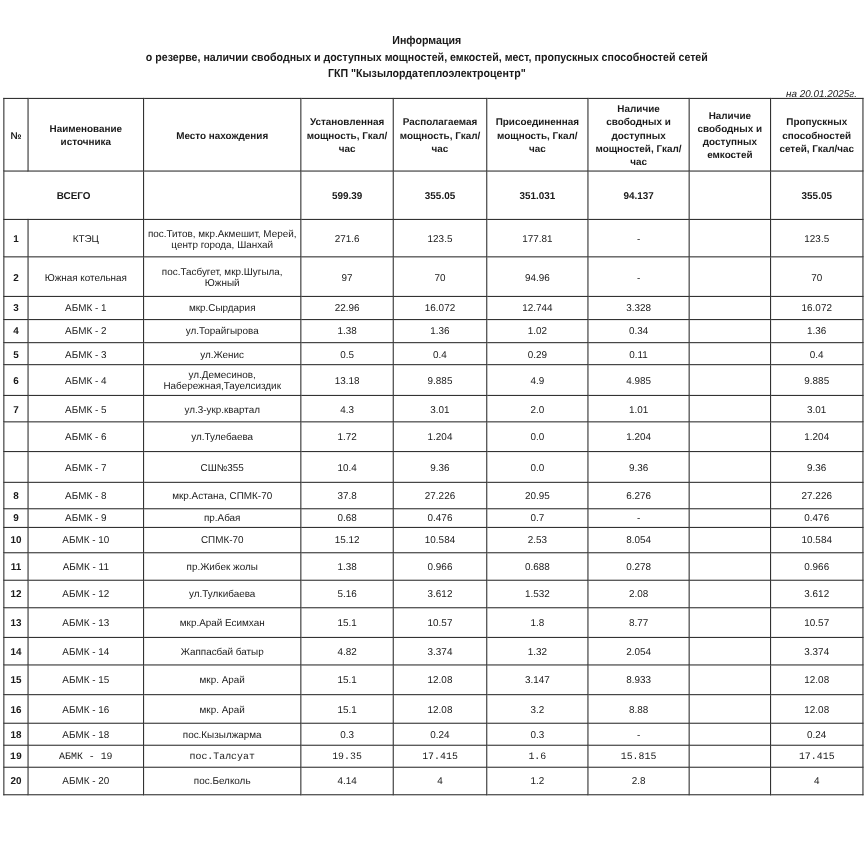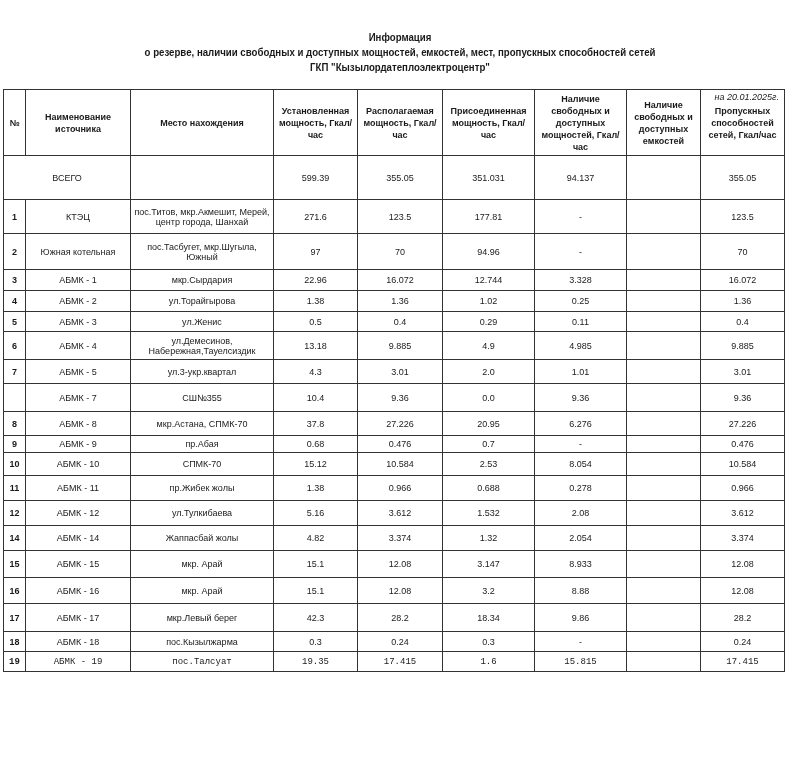--- a/index.html
+++ b/index.html
@@ -1,28 +1,28 @@
 <!DOCTYPE html>
 <html><head>
 <meta charset="utf-8">
 <style>
   html, body { margin: 0; padding: 0; background: #ffffff; }
   body { width: 787px; height: 782px; position: relative; overflow: hidden;
          font-family: "Liberation Sans", sans-serif; color: #1a1a1a; }
-  .title-block { position: absolute; left: 12px; top: 30px; width: 776px; text-align: center;
+  .title-block { position: absolute; left: 0; top: 30px; width: 776px; text-align: center;
                  font-weight: bold; font-size: 10.5px; line-height: 15px; }
   .title-block div { transform: scaleX(0.92); }
-  .date { position: absolute; right: 8px; top: 92px; font-style: italic; font-size: 9px; }
+  .date { position: absolute; right: 8px; top: 80px; font-style: italic; font-size: 9px; }
   table.grid { position: absolute; left: 3px; top: 89px; border-collapse: collapse;
                table-layout: fixed; width: 781px; }
   table.grid td, table.grid th { border: 1.4px solid #333; font-size: 9px; padding: 0 3px;
                text-align: center; vertical-align: middle; overflow: hidden; }
   table.grid th { font-weight: bold; font-size: 9px; line-height: 12px; }
   td.left { text-align: left; }
-  td.bold { font-weight: normal; }
+  td.bold { font-weight: bold; }
   td.nm { font-weight: bold; }
 </style>
 </head>
 <body>
 
 <div class="title-block">
   <div>Информация</div>
   <div>о резерве, наличии свободных и доступных мощностей, емкостей, мест, пропускных способностей сетей</div>
   <div>ГКП "Кызылордатеплоэлектроцентр"</div>
 </div>
@@ -97,21 +97,21 @@
         <td></td>
         <td>16.072</td>
       </tr>
       <tr style="height: 21px;">
         <td class="nm">4</td>
         <td class="left">АБМК - 2</td>
         <td class="left">ул.Торайгырова</td>
         <td>1.38</td>
         <td>1.36</td>
         <td>1.02</td>
-        <td>0.25</td>
+        <td>0.34</td>
         <td></td>
         <td>1.36</td>
       </tr>
       <tr style="height: 20px;">
         <td class="nm">5</td>
         <td class="left">АБМК - 3</td>
         <td class="left">ул.Женис</td>
         <td>0.5</td>
         <td>0.4</td>
         <td>0.29</td>
@@ -134,20 +134,31 @@
         <td class="nm">7</td>
         <td class="left">АБМК - 5</td>
         <td class="left">ул.3-укр.квартал</td>
         <td>4.3</td>
         <td>3.01</td>
         <td>2.0</td>
         <td>1.01</td>
         <td></td>
         <td>3.01</td>
       </tr>
+      <tr style="height: 27px;">
+        <td class="nm"></td>
+        <td class="left">АБМК - 6</td>
+        <td class="left">ул.Тулебаева</td>
+        <td>1.72</td>
+        <td>1.204</td>
+        <td>0.0</td>
+        <td>1.204</td>
+        <td></td>
+        <td>1.204</td>
+      </tr>
       <tr style="height: 28px;">
         <td class="nm"></td>
         <td class="left">АБМК - 7</td>
         <td class="left">СШ№355</td>
         <td>10.4</td>
         <td>9.36</td>
         <td>0.0</td>
         <td>9.36</td>
         <td></td>
         <td>9.36</td>
@@ -200,24 +211,35 @@
         <td class="nm">12</td>
         <td class="left">АБМК - 12</td>
         <td class="left">ул.Тулкибаева</td>
         <td>5.16</td>
         <td>3.612</td>
         <td>1.532</td>
         <td>2.08</td>
         <td></td>
         <td>3.612</td>
       </tr>
+      <tr style="height: 27px;">
+        <td class="nm">13</td>
+        <td class="left">АБМК - 13</td>
+        <td class="left">мкр.Арай Есимхан</td>
+        <td>15.1</td>
+        <td>10.57</td>
+        <td>1.8</td>
+        <td>8.77</td>
+        <td></td>
+        <td>10.57</td>
+      </tr>
       <tr style="height: 25px;">
         <td class="nm">14</td>
         <td class="left">АБМК - 14</td>
-        <td class="left">Жаппасбай жолы</td>
+        <td class="left">Жаппасбай батыр</td>
         <td>4.82</td>
         <td>3.374</td>
         <td>1.32</td>
         <td>2.054</td>
         <td></td>
         <td>3.374</td>
       </tr>
       <tr style="height: 27px;">
         <td class="nm">15</td>
         <td class="left">АБМК - 15</td>
@@ -233,31 +255,20 @@
         <td class="nm">16</td>
         <td class="left">АБМК - 16</td>
         <td class="left">мкр. Арай</td>
         <td>15.1</td>
         <td>12.08</td>
         <td>3.2</td>
         <td>8.88</td>
         <td></td>
         <td>12.08</td>
       </tr>
-      <tr style="height: 28px;">
-        <td class="nm">17</td>
-        <td class="left">АБМК - 17</td>
-        <td class="left">мкр.Левый берег</td>
-        <td>42.3</td>
-        <td>28.2</td>
-        <td>18.34</td>
-        <td>9.86</td>
-        <td></td>
-        <td>28.2</td>
-      </tr>
       <tr style="height: 20px;">
         <td class="nm">18</td>
         <td class="left">АБМК - 18</td>
         <td class="left">пос.Кызылжарма</td>
         <td>0.3</td>
         <td>0.24</td>
         <td>0.3</td>
         <td>-</td>
         <td></td>
         <td>0.24</td>
@@ -266,14 +277,25 @@
         <td class="nm">19</td>
         <td class="left">АБМК - 19</td>
         <td class="left">пос.Талсуат</td>
         <td>19.35</td>
         <td>17.415</td>
         <td>1.6</td>
         <td>15.815</td>
         <td></td>
         <td>17.415</td>
       </tr>
+      <tr style="height: 25px;">
+        <td class="nm">20</td>
+        <td class="left">АБМК - 20</td>
+        <td class="left">пос.Белколь</td>
+        <td>4.14</td>
+        <td>4</td>
+        <td>1.2</td>
+        <td>2.8</td>
+        <td></td>
+        <td>4</td>
+      </tr>
     </tbody>
 </table>
 
 </body></html>

